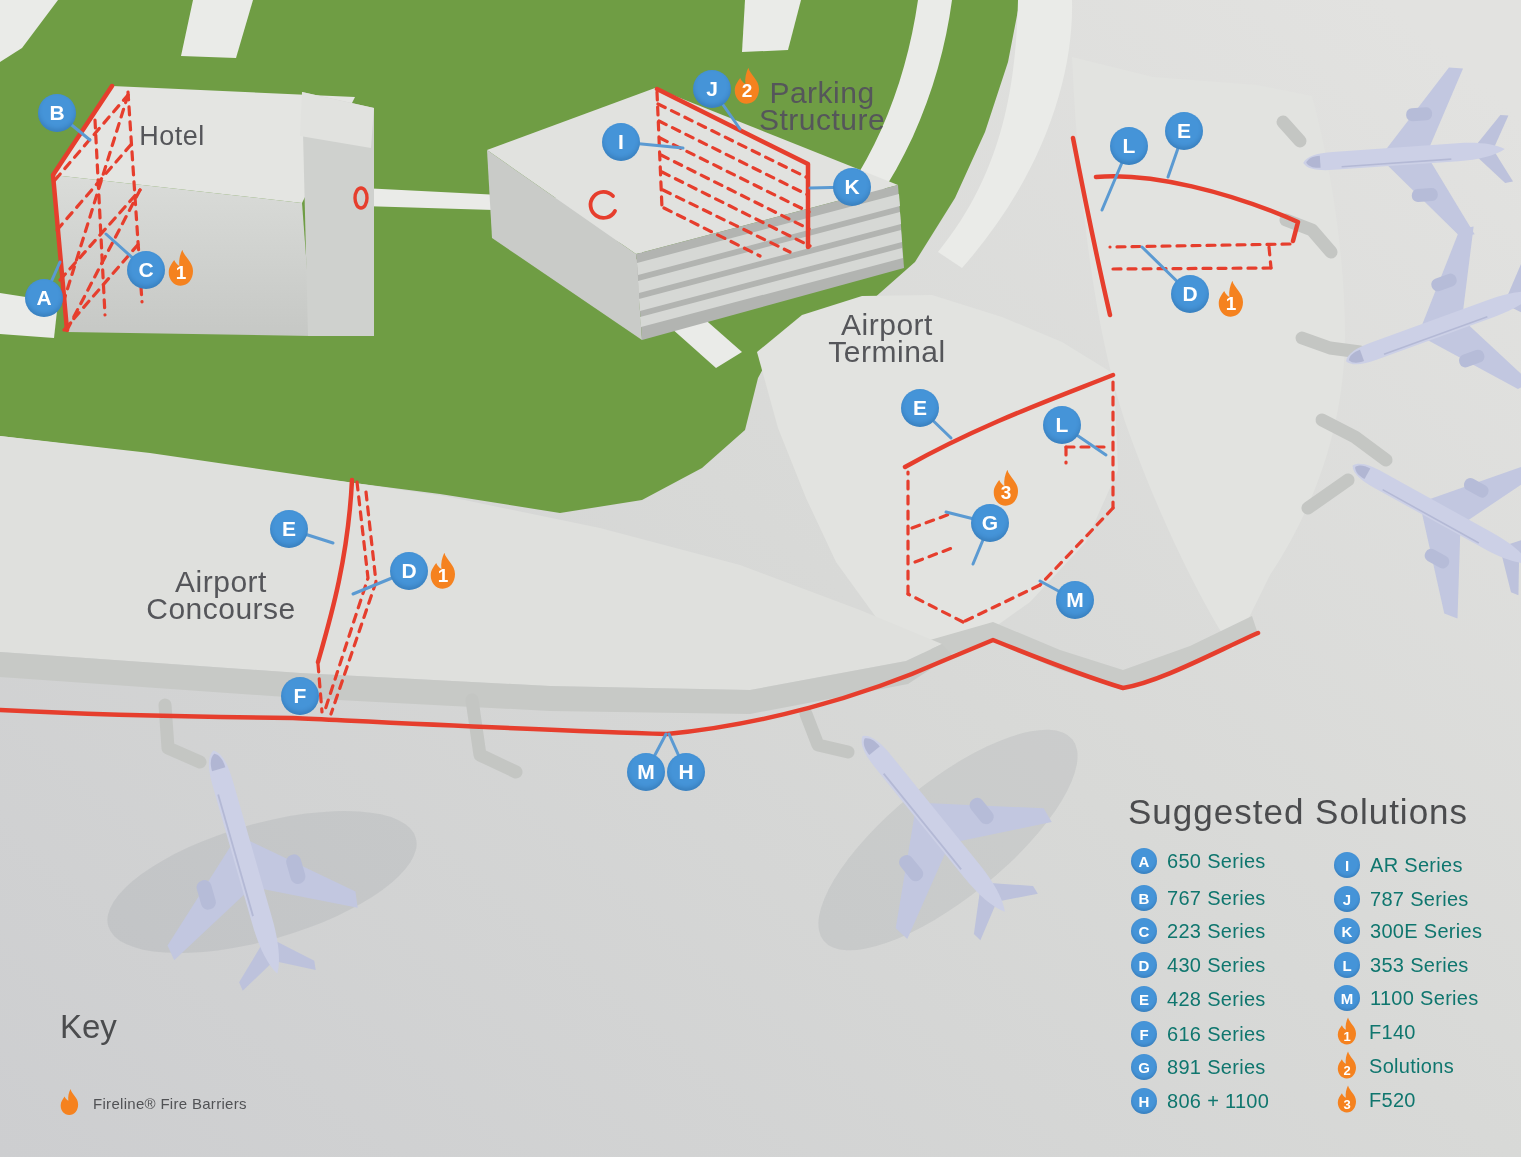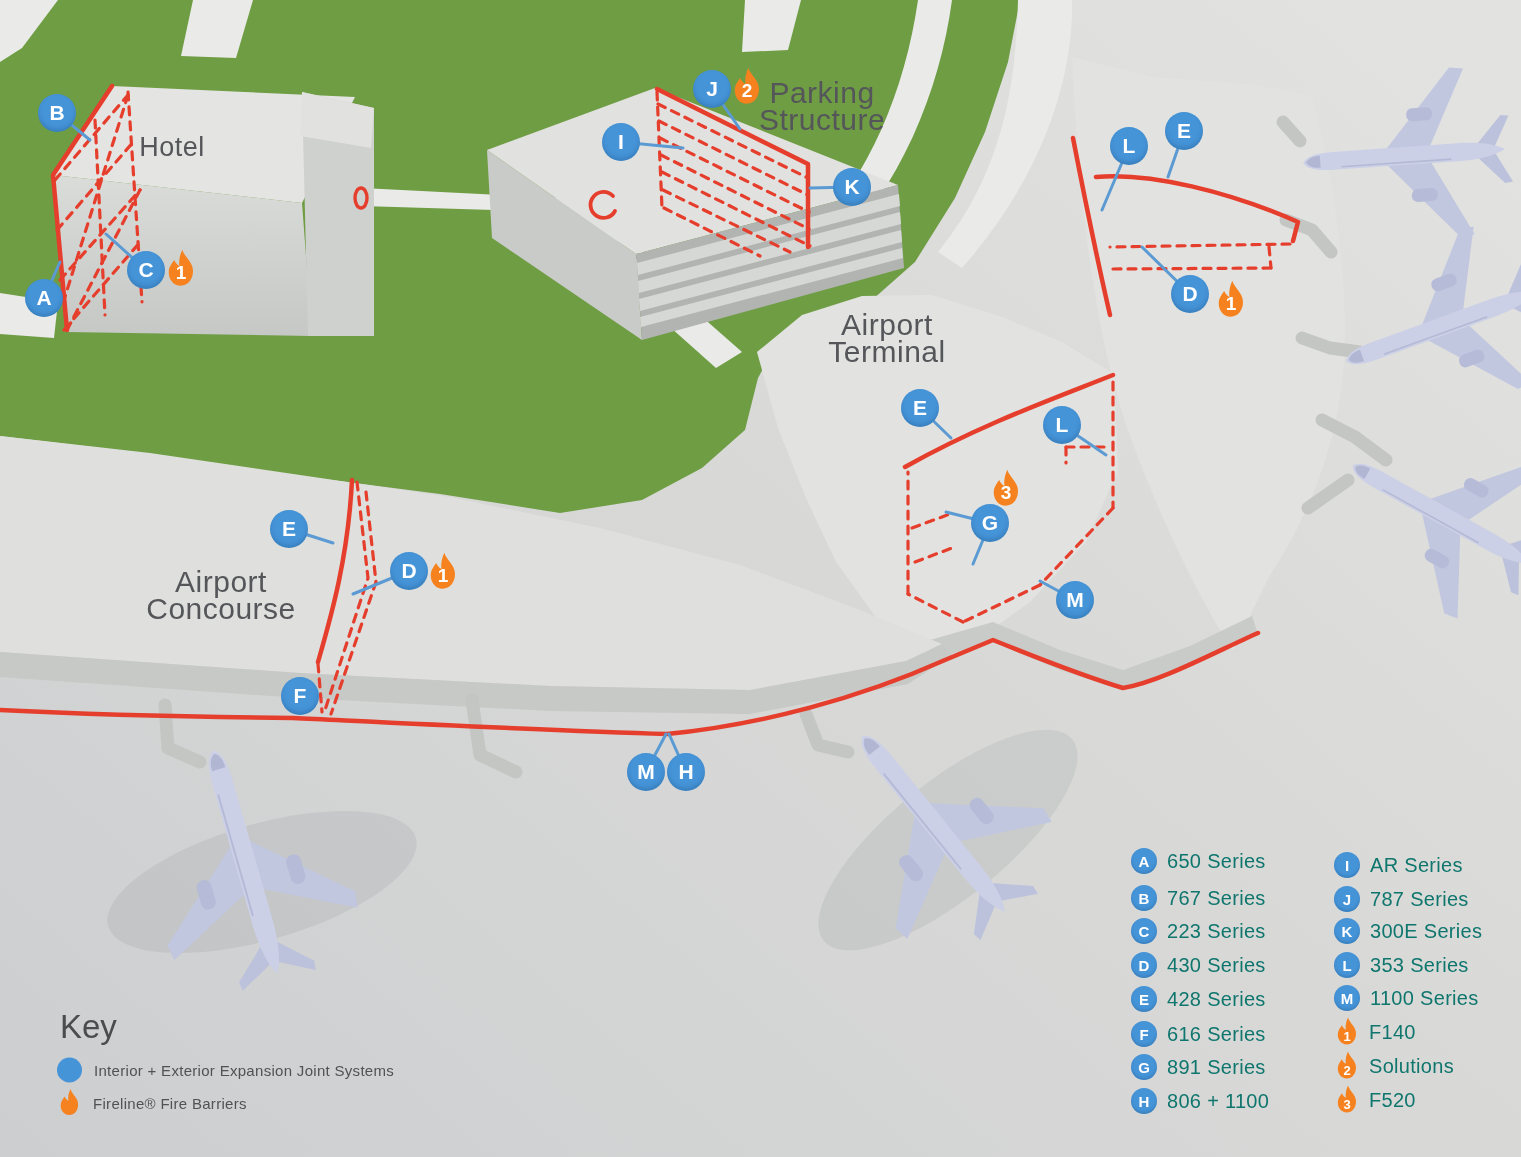--- a/index.html
+++ b/index.html
@@ -209,21 +209,21 @@
     <path d="M990,523 L946,512"></path>
     <path d="M990,523 L973,564"></path>
     <path d="M1075,600 L1040,581"></path>
     <path d="M289,529 L333,543"></path>
     <path d="M409,571 L353,594"></path>
     <path d="M646,772 L666,734"></path>
     <path d="M686,772 L669,734"></path>
   </g>
 </svg>
 
-<div class="blabel hotel" style="left:172px;top:147px">Hotel</div>
+<div class="blabel hotel" style="left:172px;top:136px">Hotel</div>
 <div class="blabel two" style="left:822px;top:106px">Parking
 Structure</div>
 <div class="blabel two" style="left:887px;top:338px">Airport
 Terminal</div>
 <div class="blabel two" style="left:221px;top:595px">Airport
 Concourse</div>
 
 <div class="pin" style="left:57px;top:113px">B</div>
 <div class="pin" style="left:44px;top:298px">A</div>
 <div class="pin" style="left:146px;top:270px">C</div>
@@ -267,20 +267,21 @@
       </svg>
   <span class="flame-num">3</span>
 </div>
 <div class="flame" style="left:443px;top:572px">
   <svg viewBox="0 0 24 30">
         <path fill="#f5821f" d="M13 .5 C14.5 6 21 9.5 21 16.5 C21 22.6 17.2 27.5 11.8 27.5 C6.4 27.5 2.8 23 2.8 17.6 C2.8 13.4 5.2 10.9 6.9 8.3 C7.8 10.4 9.2 11.9 10.8 12.7 C10.2 8.3 11.3 4 13 .5 Z"></path>
       </svg>
   <span class="flame-num">1</span>
 </div>
 
+<div class="legend-title">Suggested Solutions</div>
 
 <div class="lrow" style="left:1131px;top:861px">
   <span class="lpin">A</span>
   <span class="llabel">650 Series</span>
     </div>
 <div class="lrow" style="left:1131px;top:898px">
   <span class="lpin">B</span>
   <span class="llabel">767 Series</span>
     </div>
 <div class="lrow" style="left:1131px;top:931px">
@@ -350,24 +351,20 @@
   <span class="lflame">
     <svg viewBox="0 0 24 30">
           <path fill="#f5821f" d="M13 .5 C14.5 6 21 9.5 21 16.5 C21 22.6 17.2 27.5 11.8 27.5 C6.4 27.5 2.8 23 2.8 17.6 C2.8 13.4 5.2 10.9 6.9 8.3 C7.8 10.4 9.2 11.9 10.8 12.7 C10.2 8.3 11.3 4 13 .5 Z"></path>
         </svg>
     <span class="flame-num">3</span>
       </span>
   <span class="llabel">F520</span>
     </div>
 
 <div class="key-title">Key</div>
-<div class="krow" style="left:57px;top:1070px">
-  <span class="kdot"></span>
-  <span class="klabel">Interior + Exterior Expansion Joint Systems</span>
-</div>
 <div class="krow" style="left:58px;top:1103px">
   <span class="kflame">
     <svg viewBox="0 0 24 30">
           <path fill="#f5821f" d="M13 .5 C14.5 6 21 9.5 21 16.5 C21 22.6 17.2 27.5 11.8 27.5 C6.4 27.5 2.8 23 2.8 17.6 C2.8 13.4 5.2 10.9 6.9 8.3 C7.8 10.4 9.2 11.9 10.8 12.7 C10.2 8.3 11.3 4 13 .5 Z"></path>
         </svg>
   </span>
   <span class="klabel">Fireline® Fire Barriers</span>
 </div>
 
 </div>

